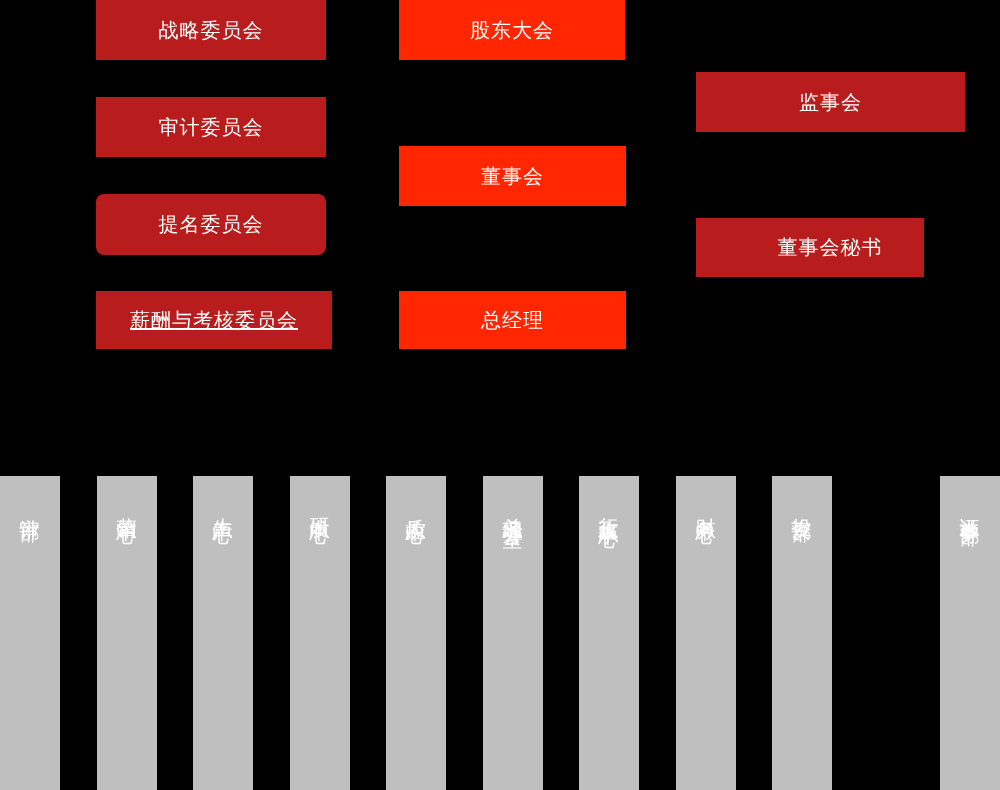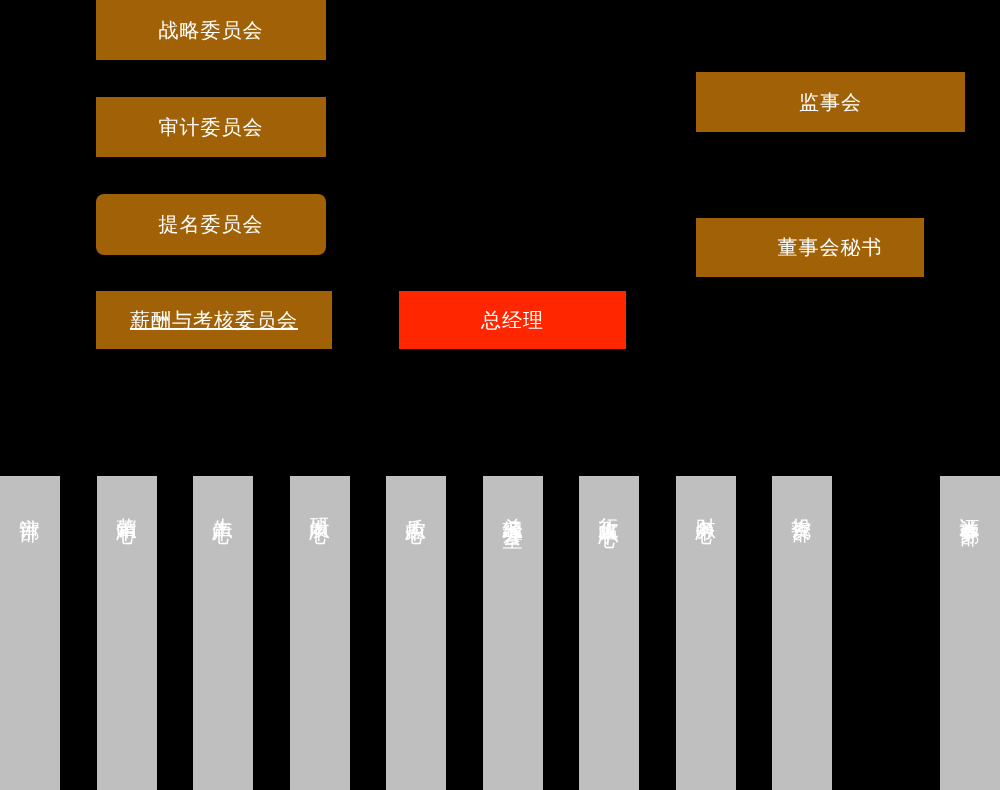--- a/index.html
+++ b/index.html
@@ -27,21 +27,21 @@
     display: flex;
     align-items: center;
     justify-content: center;
     color: #ffffff;
     font-size: 20px;
     letter-spacing: 1px;
     line-height: 1.25;
     text-align: center;
   }
   .node.gray {
-    background: #a16207;
+    background: #b91c1c;
   }
   .node.red {
     background: #ff2600;
   }
   .dept {
     position: absolute;
     box-sizing: border-box;
     background: #bfbfbf;
     color: #ffffff;
     font-size: 20px;
@@ -58,25 +58,31 @@
     white-space: nowrap;
   }
 </style>
 </head>
 <body>
 
 <div id="chart">
     <div class="node gray" style="left: 96px; top: 0px; width: 230px; height: 60px;">
       <span>战略委员会</span>
     </div>
+    <div class="node red" style="left: 399px; top: 0px; width: 226px; height: 60px;">
+      <span>股东大会</span>
+    </div>
     <div class="node gray" style="left: 696px; top: 72px; width: 269px; height: 60px;">
       <span>监事会</span>
     </div>
     <div class="node gray" style="left: 96px; top: 97px; width: 230px; height: 60px;">
       <span>审计委员会</span>
+    </div>
+    <div class="node red" style="left: 399px; top: 146px; width: 227px; height: 60px;">
+      <span>董事会</span>
     </div>
     <div class="node gray" style="left: 96px; top: 194px; width: 230px; height: 61px; border-radius: 8px;">
       <span>提名委员会</span>
     </div>
     <div class="node gray" style="left: 696px; top: 218px; width: 228px; height: 59px; padding-left: 40px;">
       <span>董事会秘书</span>
     </div>
     <div class="node gray" style="left: 96px; top: 291px; width: 236px; height: 58px; text-decoration: underline;">
       <span>薪酬与考核委员会</span>
     </div>

